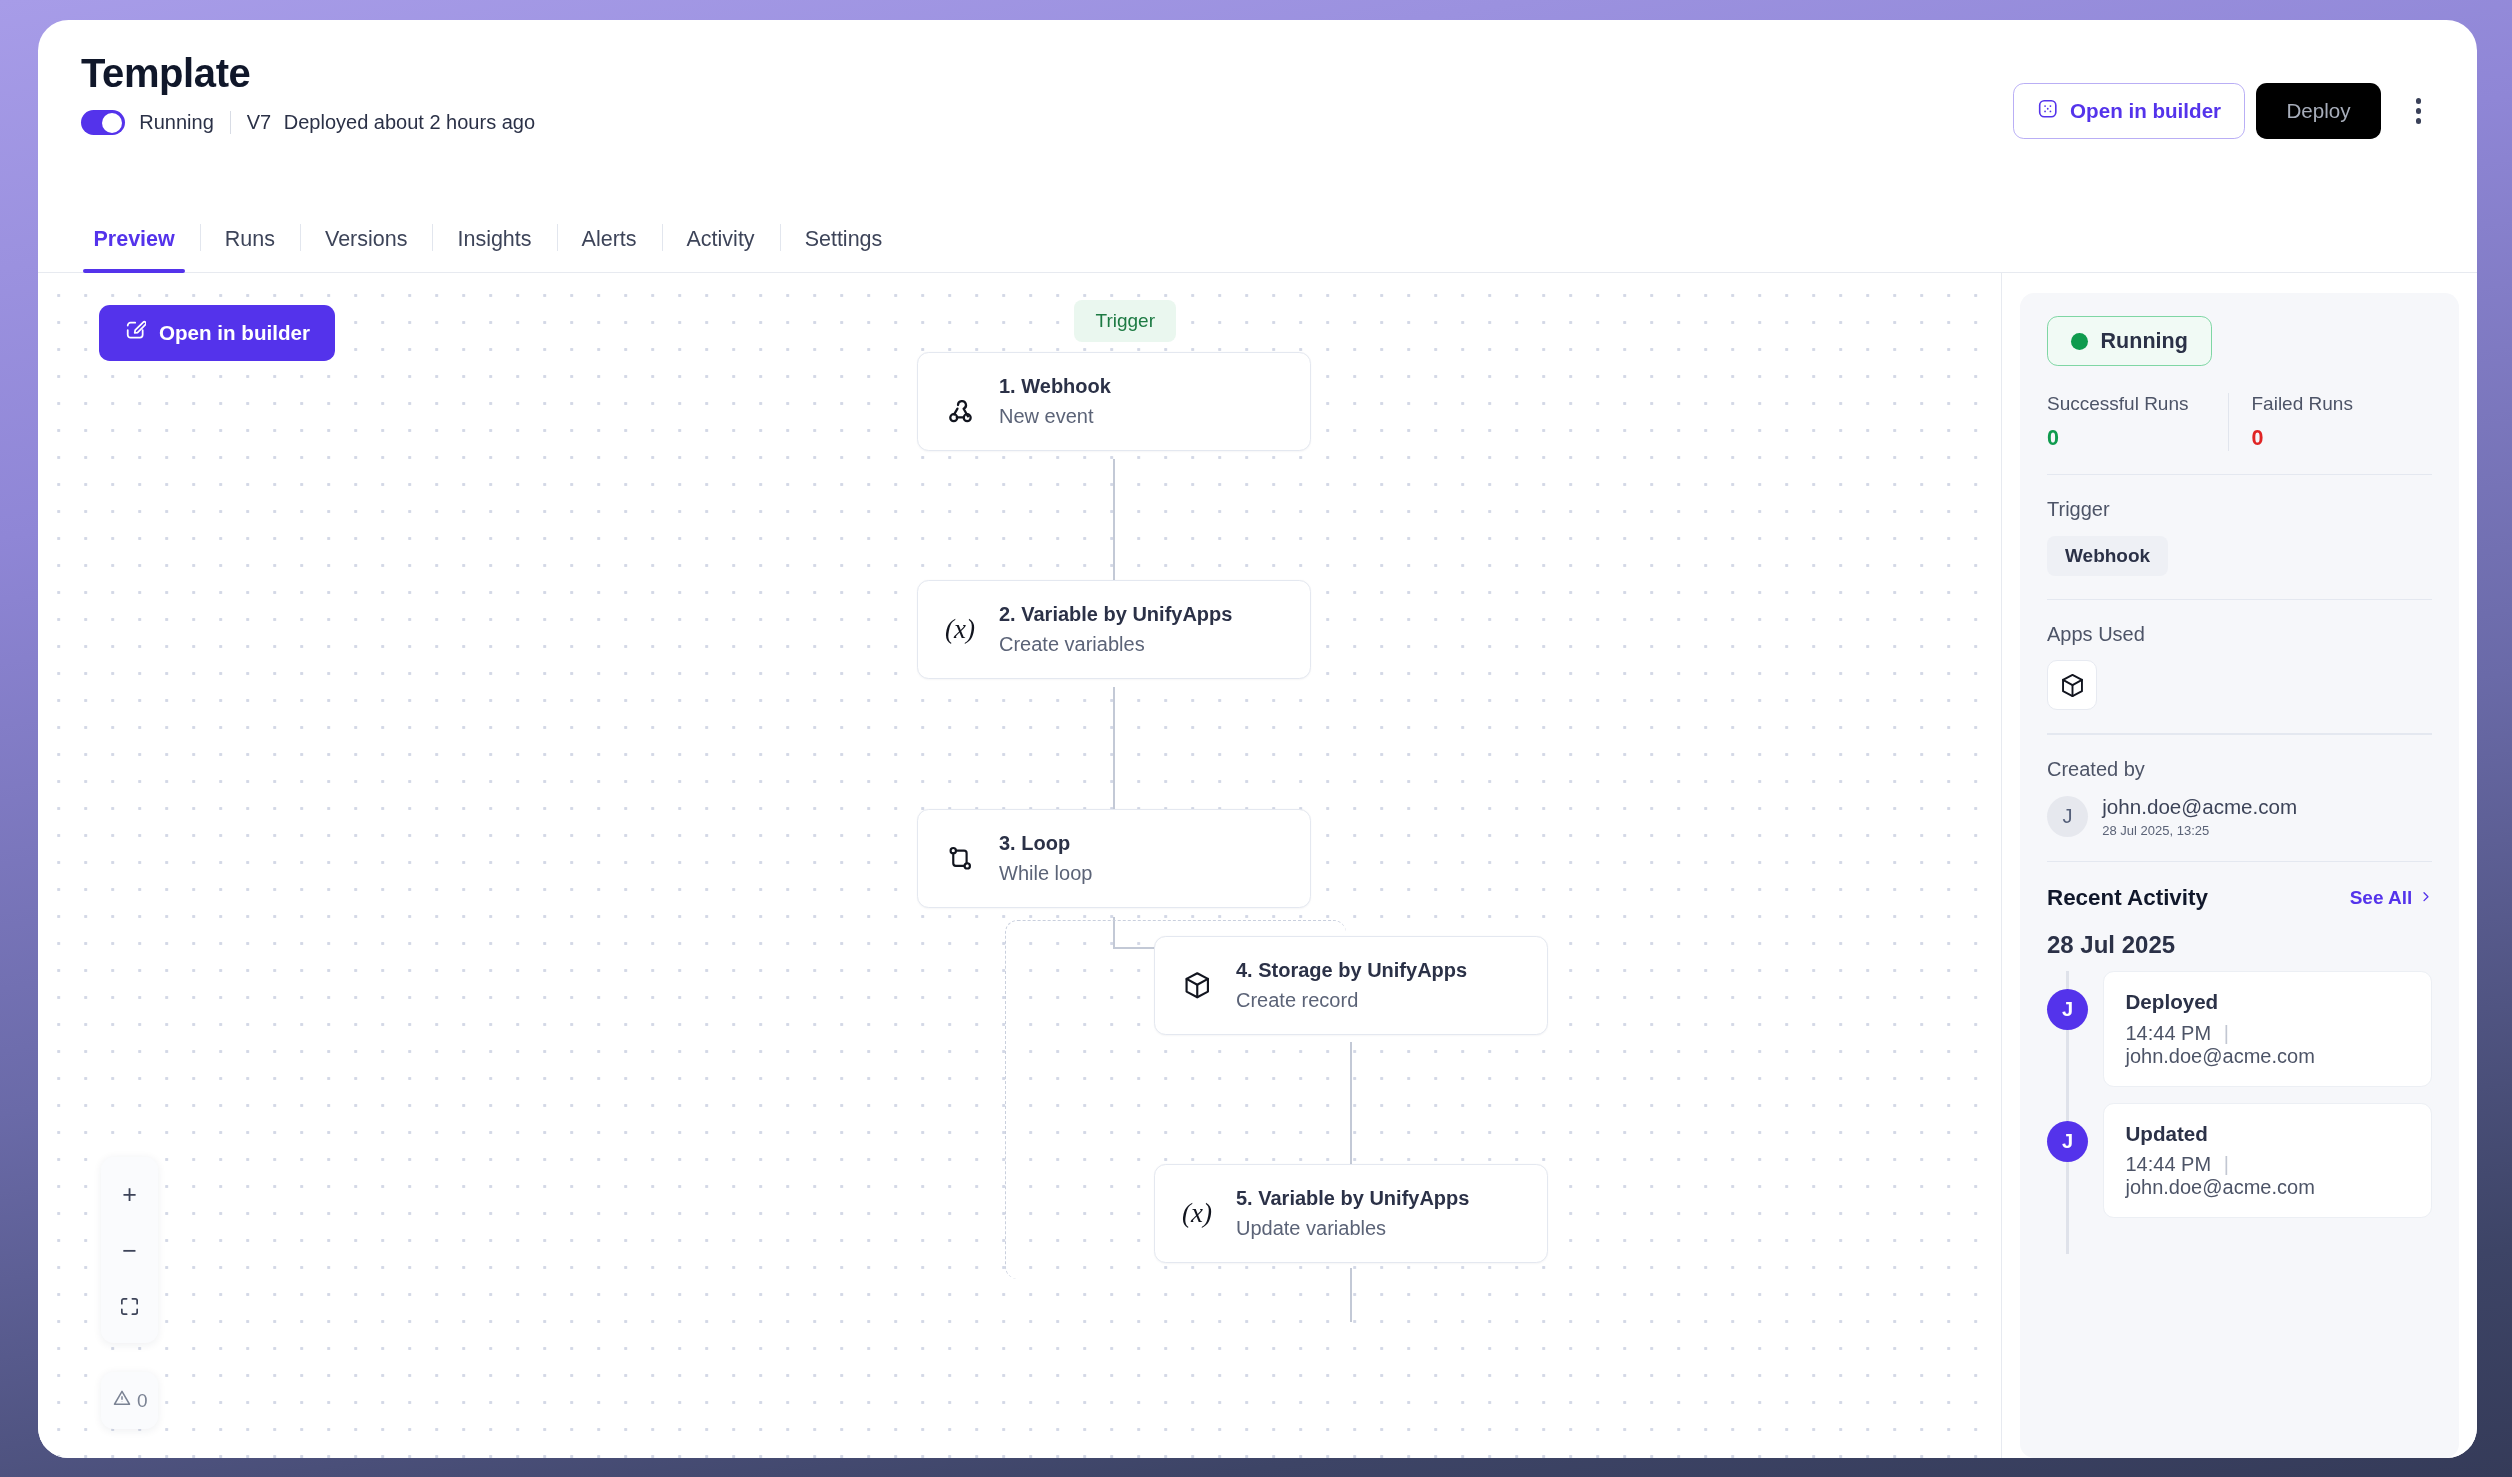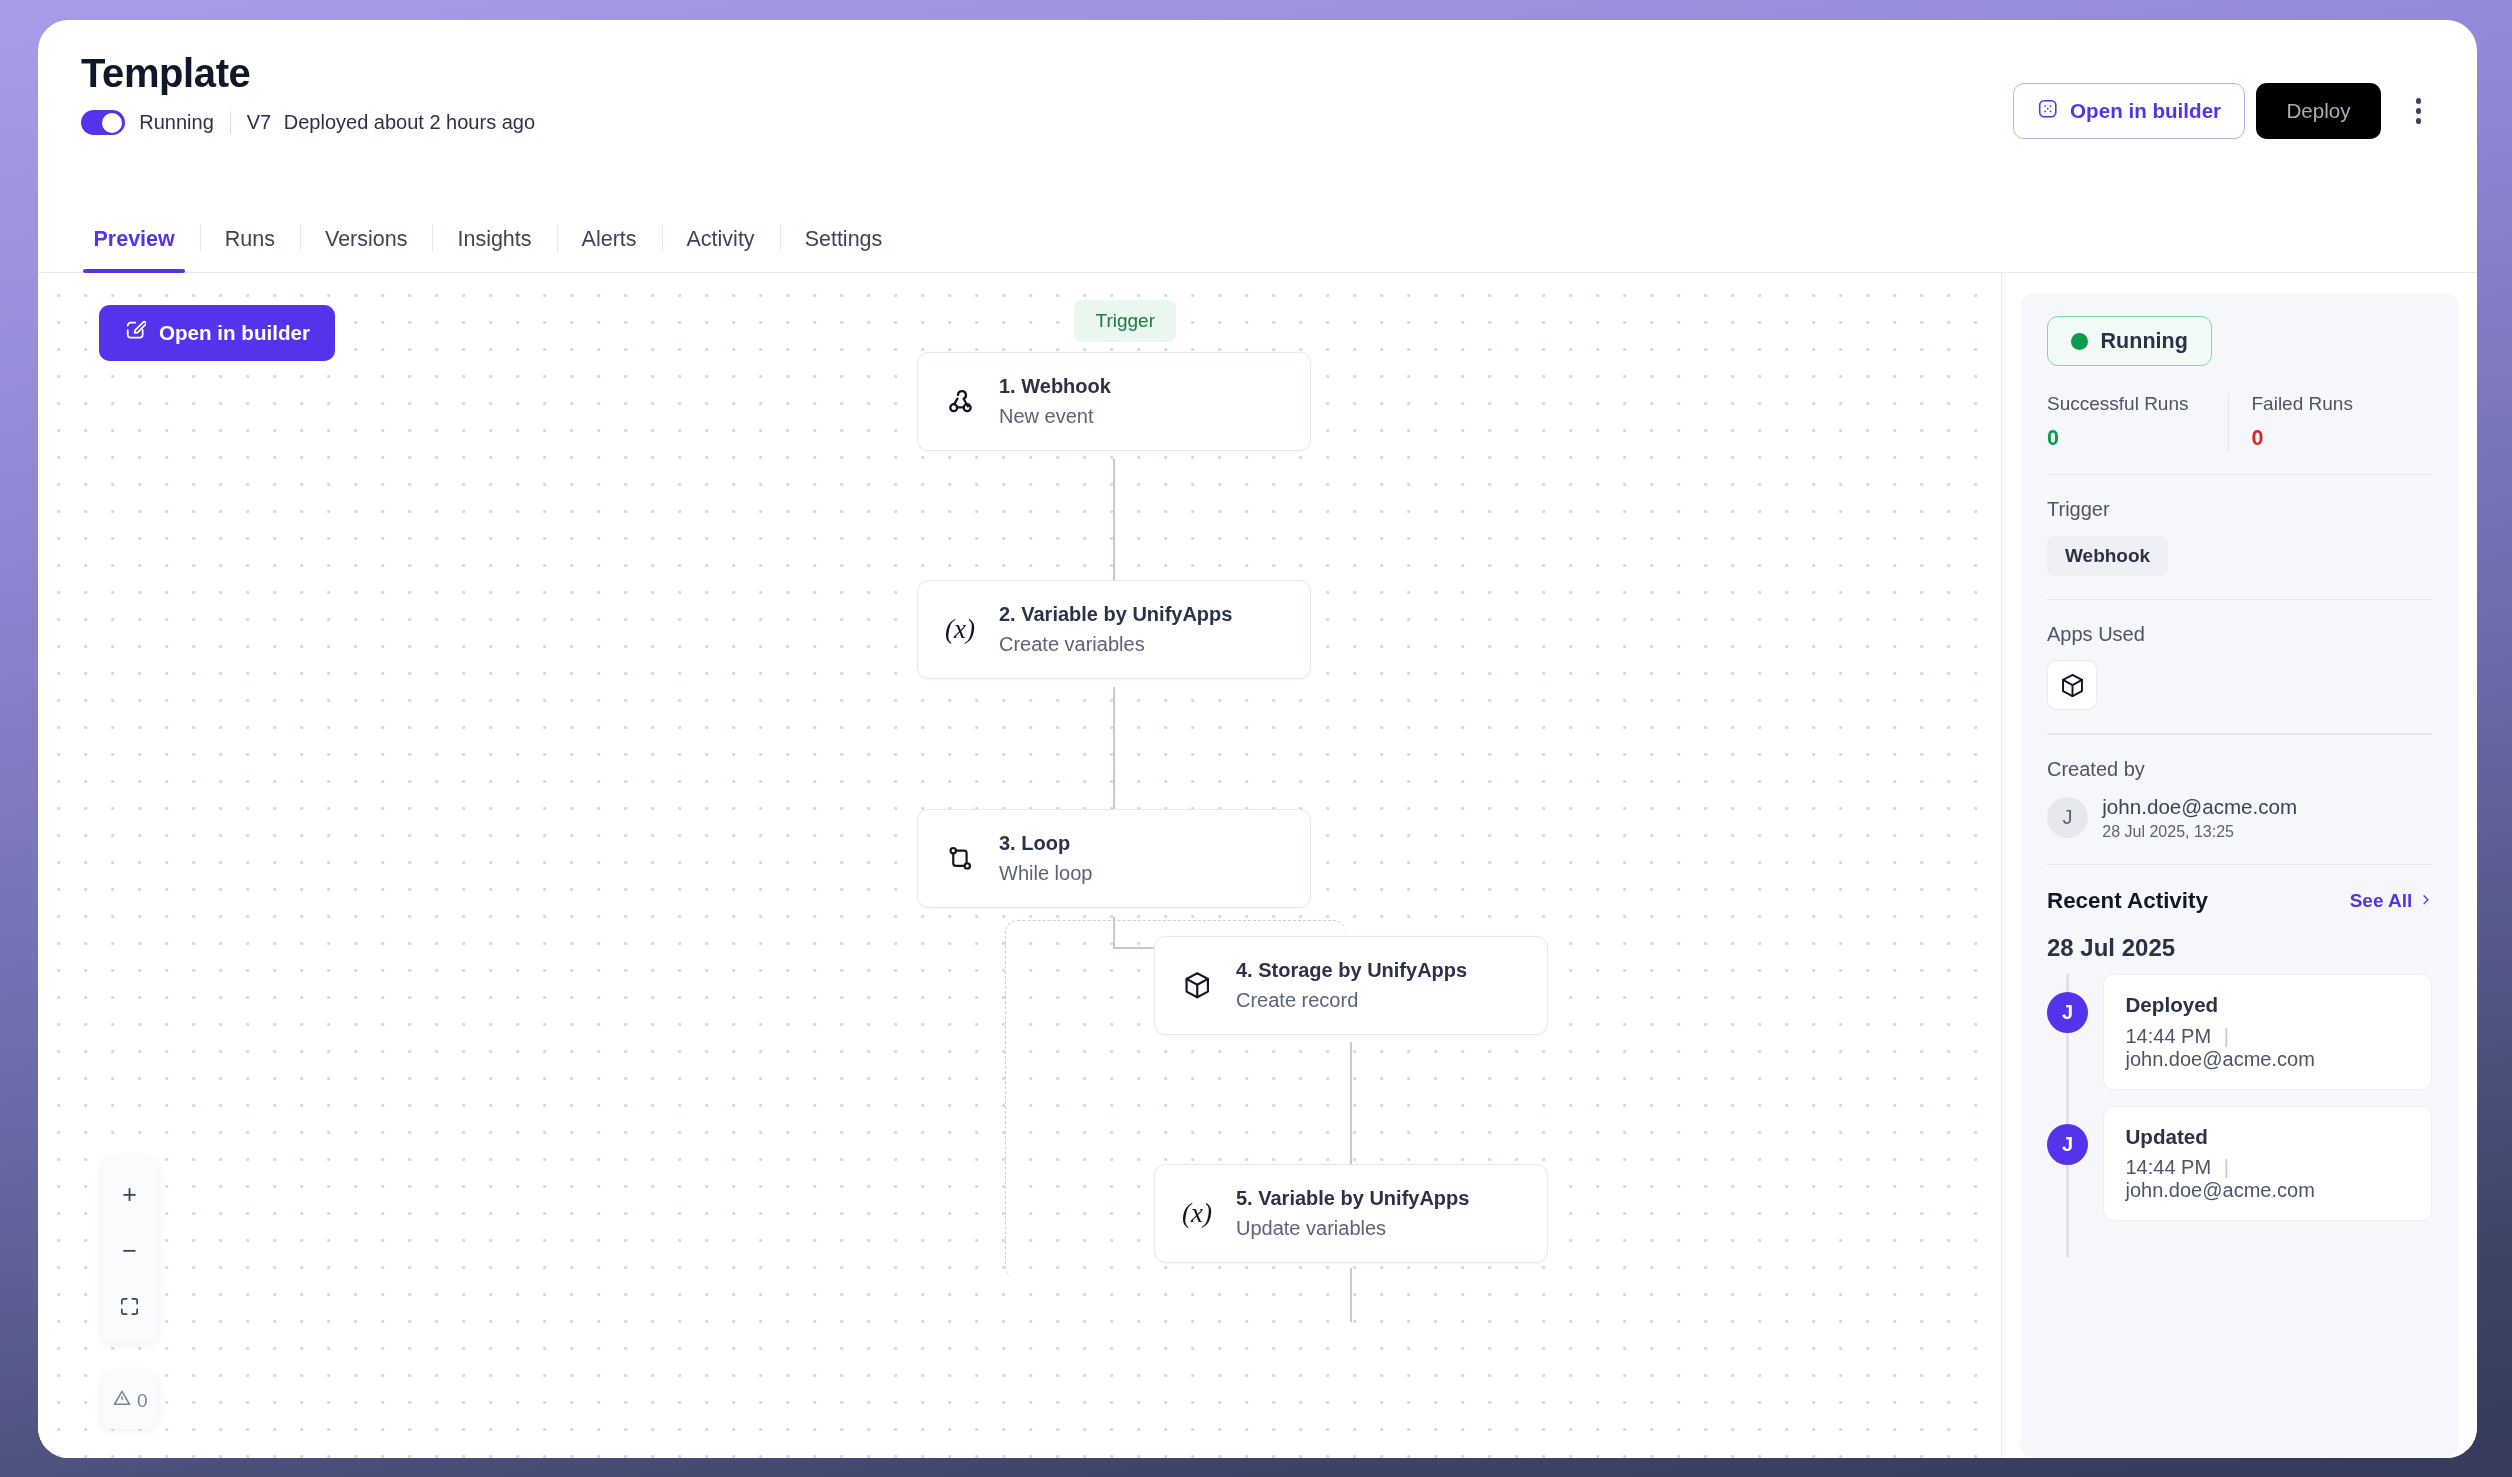--- a/index.html
+++ b/index.html
@@ -209,21 +209,21 @@
     border: 1.3px solid #e4e8f0;
     border-radius: 11.7px;
     box-shadow: 0 0.9px 1.8px rgba(20,30,60,0.04);
     cursor: pointer;
   }
   .node-ico { flex: none; width: 38px; height: 38px; display: flex; align-items: center; justify-content: center; }
   .node-title { font-size: 20px; font-weight: bold; color: #2b3147; line-height: 1.35; }
   .node-sub { font-size: 20px; color: #5b6377; line-height: 1.4; margin-top: 1.8px; }
   .vx { font-size: 27px; color: #12151f; font-family: "Liberation Serif", serif; font-style: italic; }
 
-  .node1 { left: 879px; top: 79px; }
+  .node1 { left: 879px; top: 79px; align-items: flex-end; }
   .node2 { left: 879px; top: 307px; }
   .node3 { left: 879px; top: 536px; }
   .node4 { left: 1116px; top: 663px; }
   .node5 { left: 1116px; top: 891px; }
 
   .edge { position: absolute; background: #c3c9d6; }
   .loop-box {
     position: absolute;
     left: 967px; top: 647px;
     width: 341px; height: 359px;
@@ -335,21 +335,21 @@
   }
 
   .creator { display: flex; align-items: center; gap: 14.3px; margin-top: 14.3px; }
   .avatar-gray {
     width: 41px; height: 41px; border-radius: 50%;
     background: #e6e8ee; color: #55607a;
     display: flex; align-items: center; justify-content: center;
     font-size: 20px; flex: none;
   }
   .creator-mail { font-size: 20.6px; color: #3d4459; }
-  .creator-date { font-size: 16px; color: #5b6377; margin-top: 3.6px; }
+  .creator-date { font-size: 13px; color: #5b6377; margin-top: 3.6px; }
 
   .act-head { display: flex; align-items: center; justify-content: space-between; }
   .act-title { font-size: 22.4px; font-weight: bold; color: #10172a; }
   .see-all { font-size: 19px; color: #5433eb; font-weight: bold; cursor: pointer; display: flex; align-items: center; gap: 6.3px; }
   .act-date { font-size: 24px; font-weight: bold; color: #2b3147; margin-top: 20px; }
 
   .timeline { position: relative; margin-top: 12.6px; padding-left: 56px; }
   .timeline::before {
     content: ""; position: absolute;
     left: 19px; top: 0; bottom: -36px;

